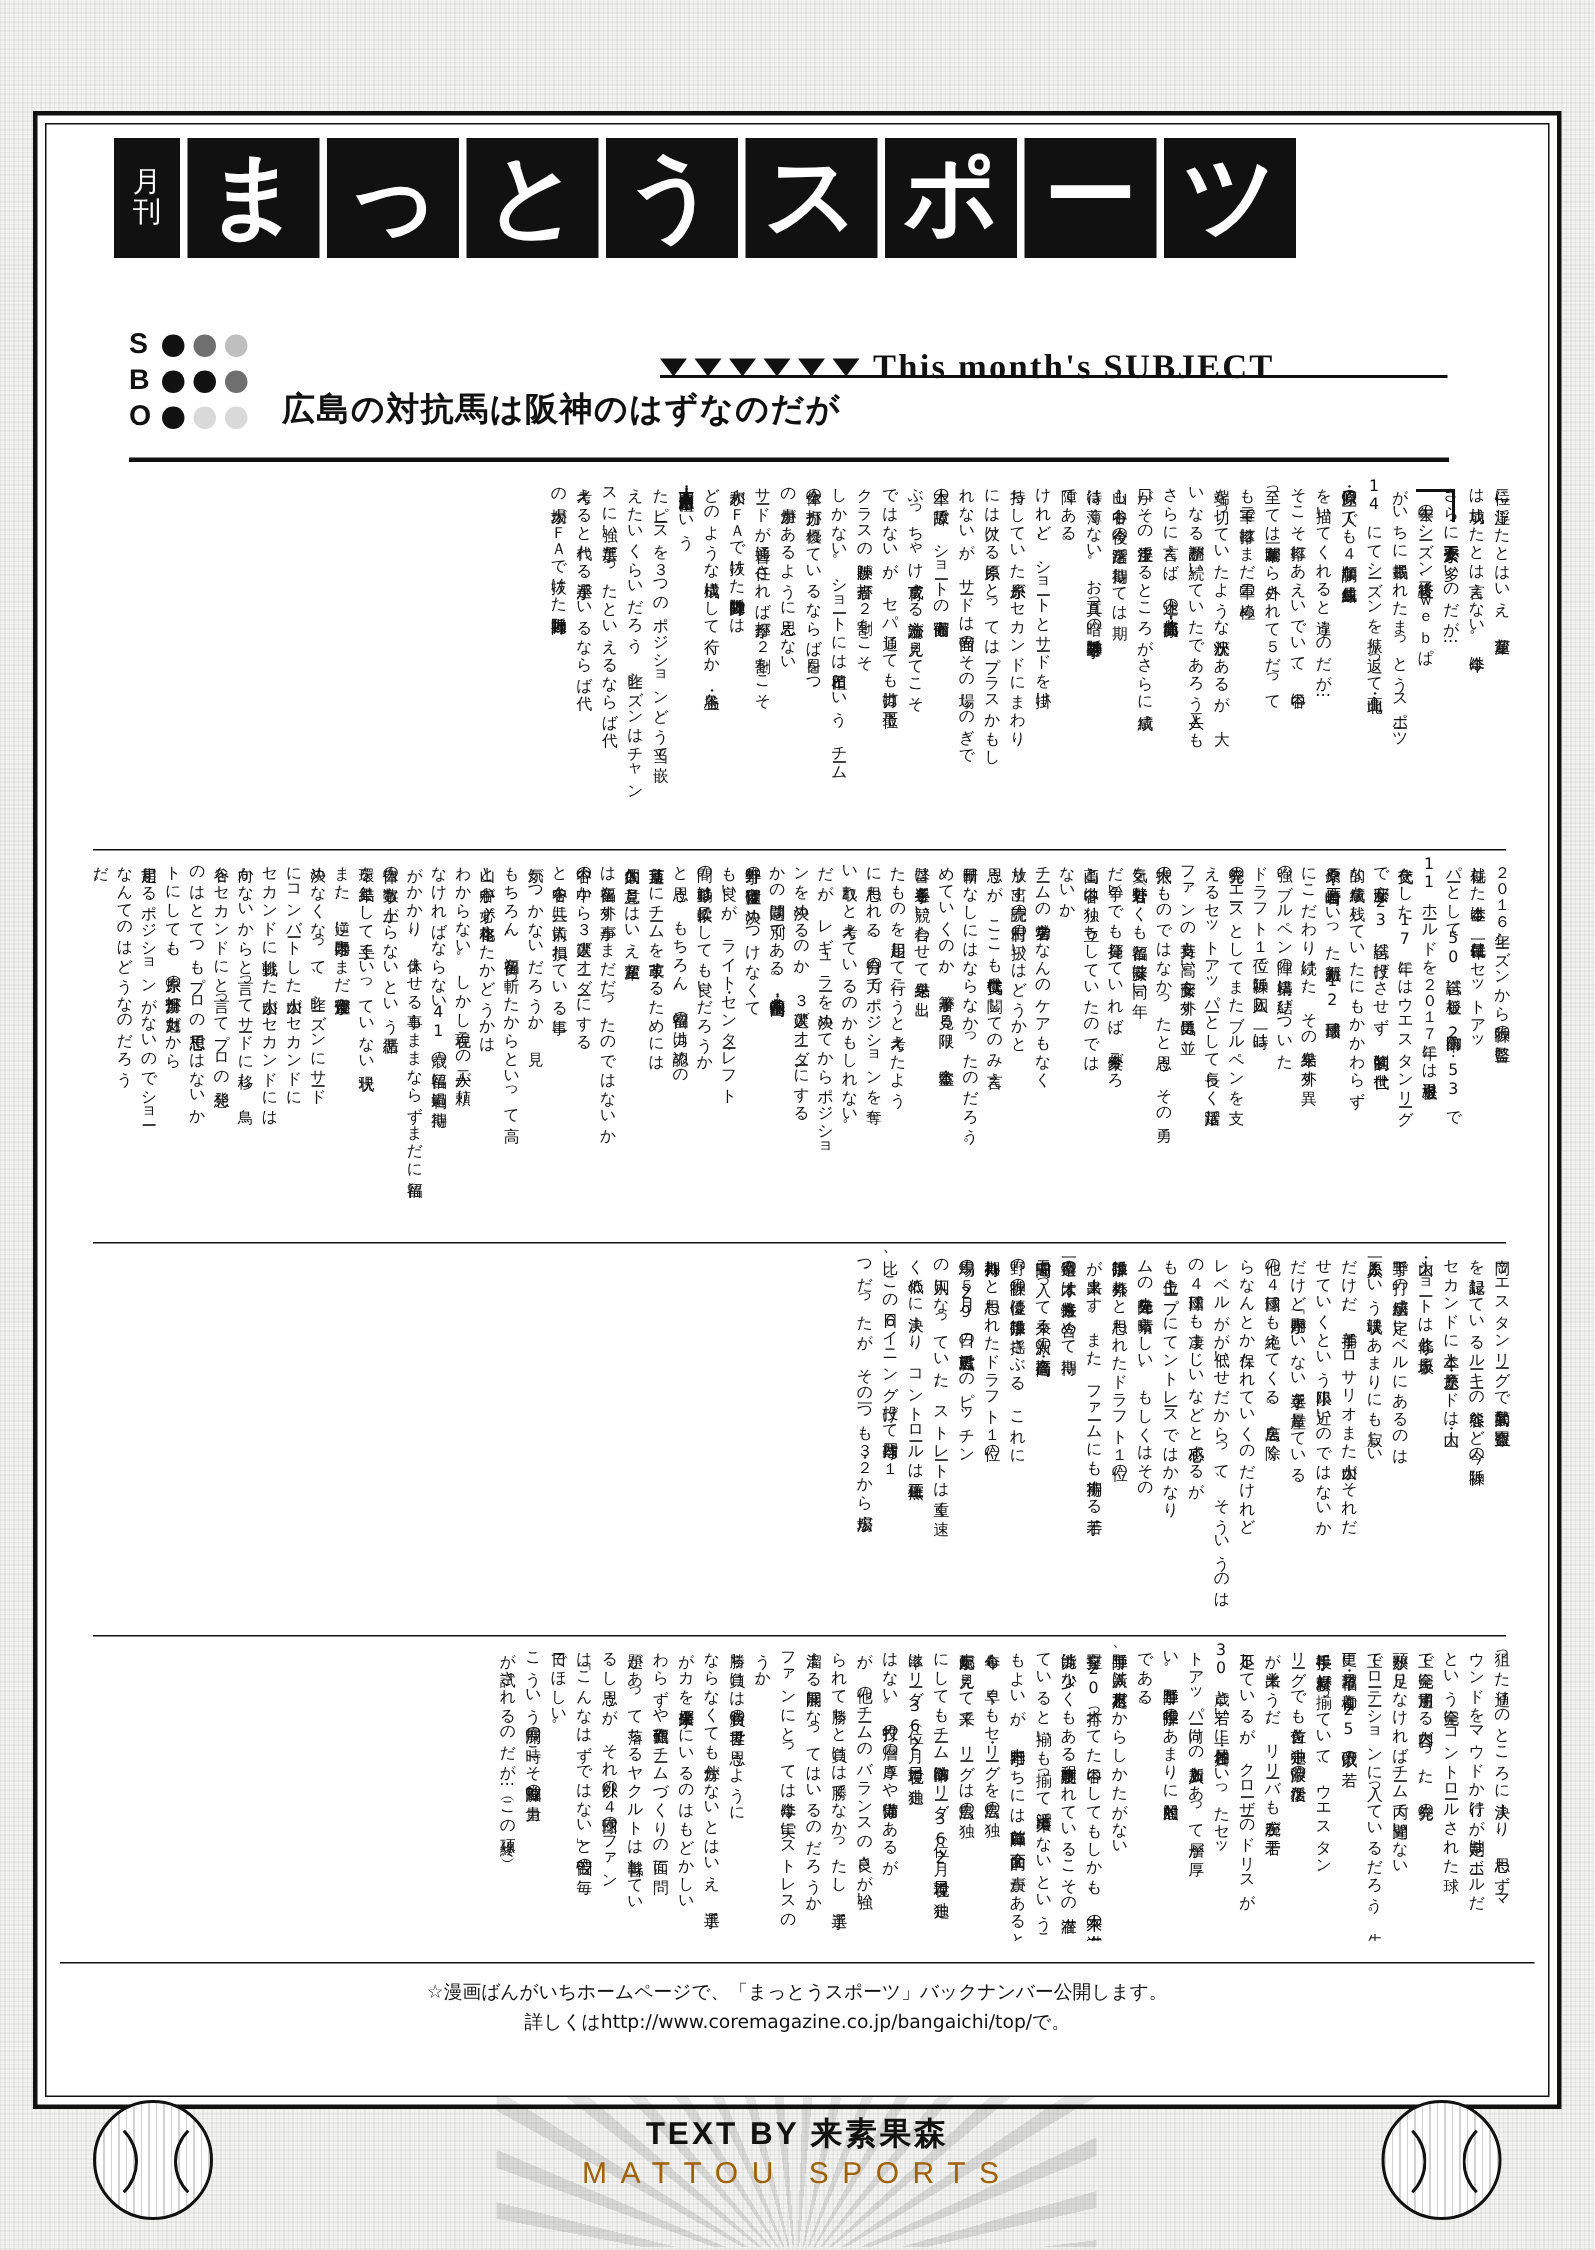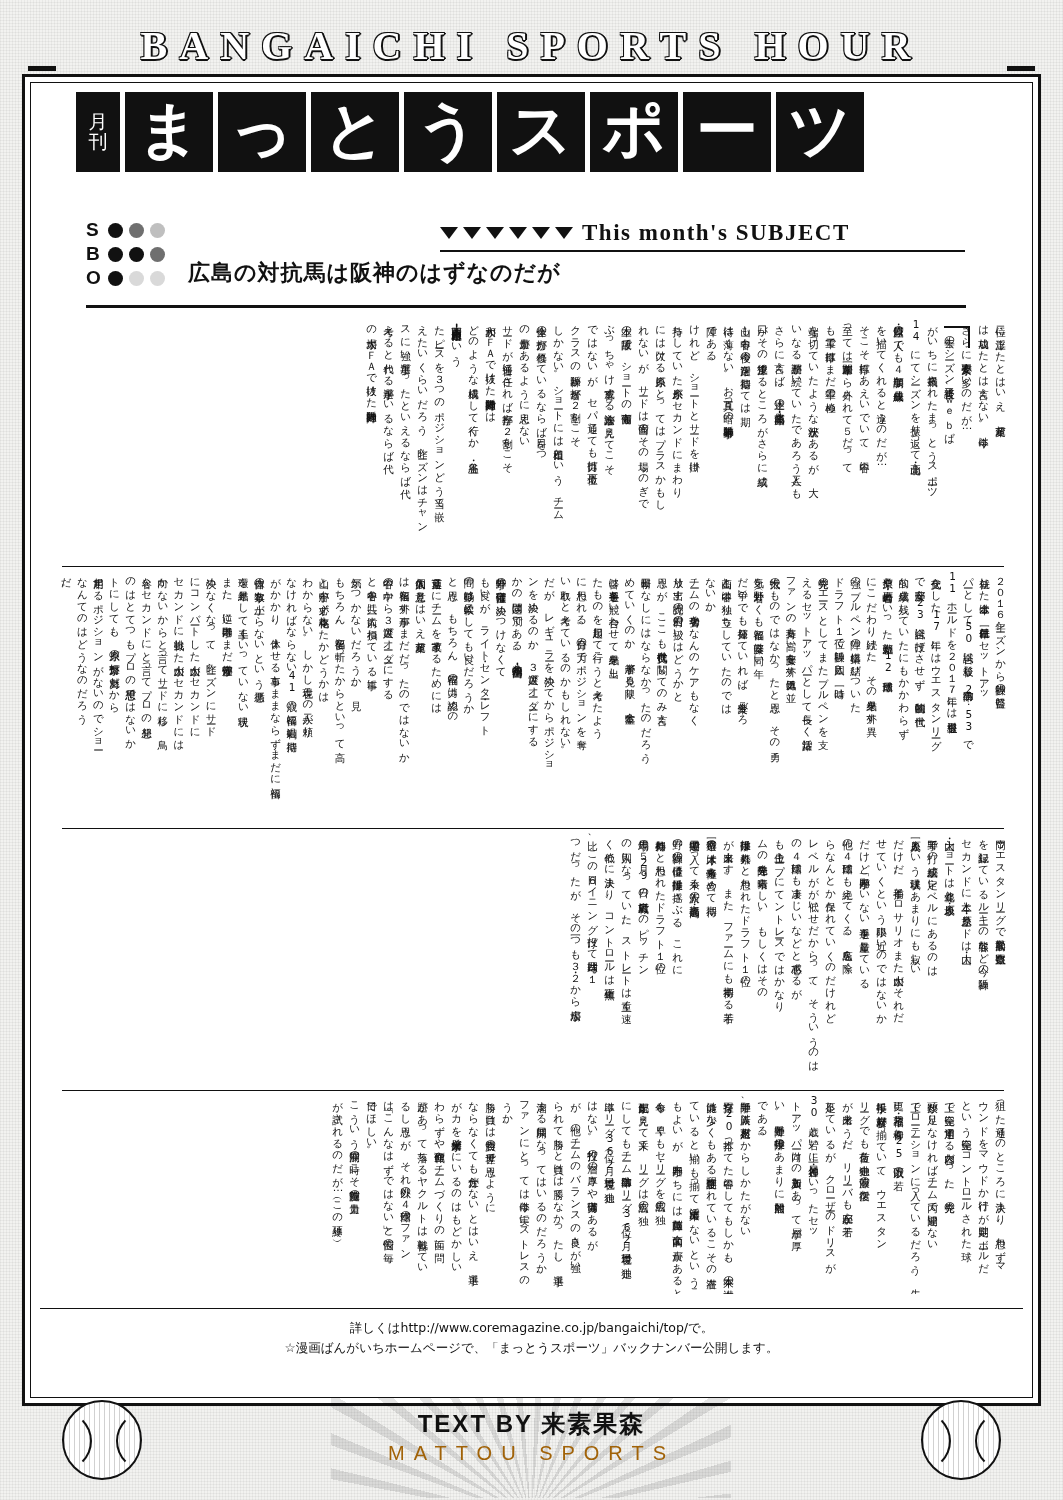--- a/index.html
+++ b/index.html
@@ -140,21 +140,21 @@
   .dot {
     width: 15px; height: 15px; border-radius: 50%;
     background: #111;
   }
   .dot.mid { background: #6f6f6f; }
   .dot.light { background: #bfbfbf; }
   .dot.hollow { background: #d9d9d9; }
 
   .subject-line {
     position: absolute;
-    top: 220px;
+    top: 232px;
     left: 440px;
     display: flex;
     align-items: center;
     gap: 2px;
   }
   .tri {
     width: 0; height: 0;
     border-left: 9px solid transparent;
     border-right: 9px solid transparent;
     border-top: 12px solid #111;
@@ -271,21 +271,21 @@
   .credit {
     position: absolute;
     top: 1408px;
     left: 0;
     width: 1063px;
     text-align: center;
   }
   .credit-text {
     font-family: "Liberation Sans", sans-serif;
     font-weight: bold;
-    font-size: 24px;
+    font-size: 21px;
     letter-spacing: 2px;
     color: #111;
   }
   .credit-sub {
     font-family: "Liberation Sans", sans-serif;
     font-size: 20px;
     letter-spacing: 9px;
     color: #a16207;
     margin-top: 2px;
   }
@@ -322,25 +322,20 @@
     background:
       repeating-conic-gradient(from 200deg at 50% 120%, rgba(0,0,0,0.10) 0deg 3deg, rgba(0,0,0,0) 3deg 9deg);
     pointer-events: none;
   }
 </style>
 </head>
 <body>
 
 <div class="page">
 
-  <div class="masthead">
-    <div class="mast-rule-left"></div>
-    <div class="masthead-text">BANGAICHI SPORTS HOUR</div>
-    <div class="mast-rule-right"></div>
-  </div>
 
   <div class="frame">
     <div class="frame-inner"></div>
   </div>
 
   <div class="title-row">
     <div class="kanji-box">
       <span>月</span>
       <span>刊</span>
     </div>
@@ -562,22 +557,22 @@
         <div class="vcol">るし思うが、それ以外の４球団のファン</div>
         <div class="vcol">は「こんなはずではない」と苦悩の毎</div>
         <div class="vcol">日でほしい。</div>
         <div class="vcol">こういう展開の時こそ首脳陣の力量</div>
         <div class="vcol">が試されるのだが…（この項終り）</div>
       </div>
   </div>
 
   <div class="notice-rule-top"></div>
   <div class="notice">
+    <div>☆漫画ばんがいちホームページで、「まっとうスポーツ」バックナンバー公開します。</div>
     <div>詳しくはhttp://www.coremagazine.co.jp/bangaichi/top/で。</div>
-    <div>☆漫画ばんがいちホームページで、「まっとうスポーツ」バックナンバー公開します。</div>
   </div>
 
   <div class="rays"></div>
   <div class="ball left">
     <div class="hatch"></div>
     <div class="seam s1"></div>
     <div class="seam s2"></div>
   </div>
   <div class="ball right">
     <div class="hatch"></div>

